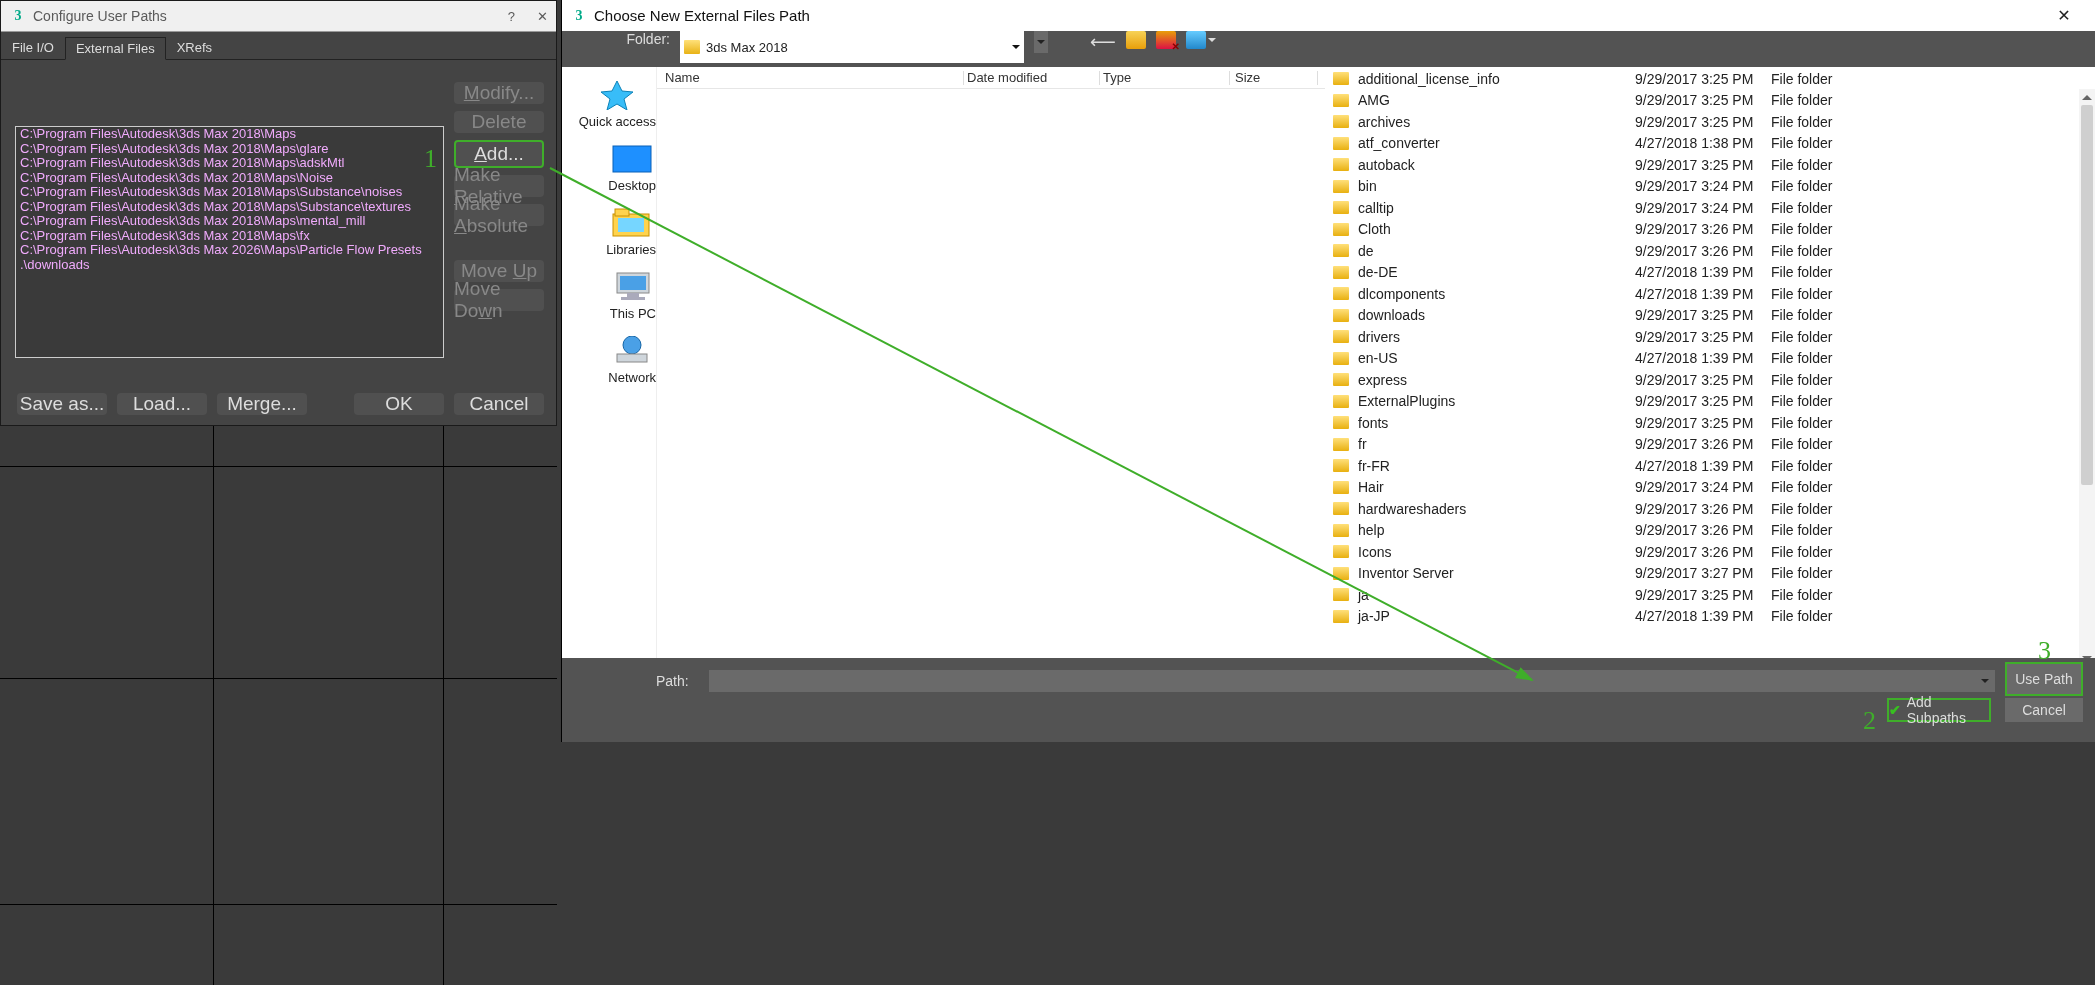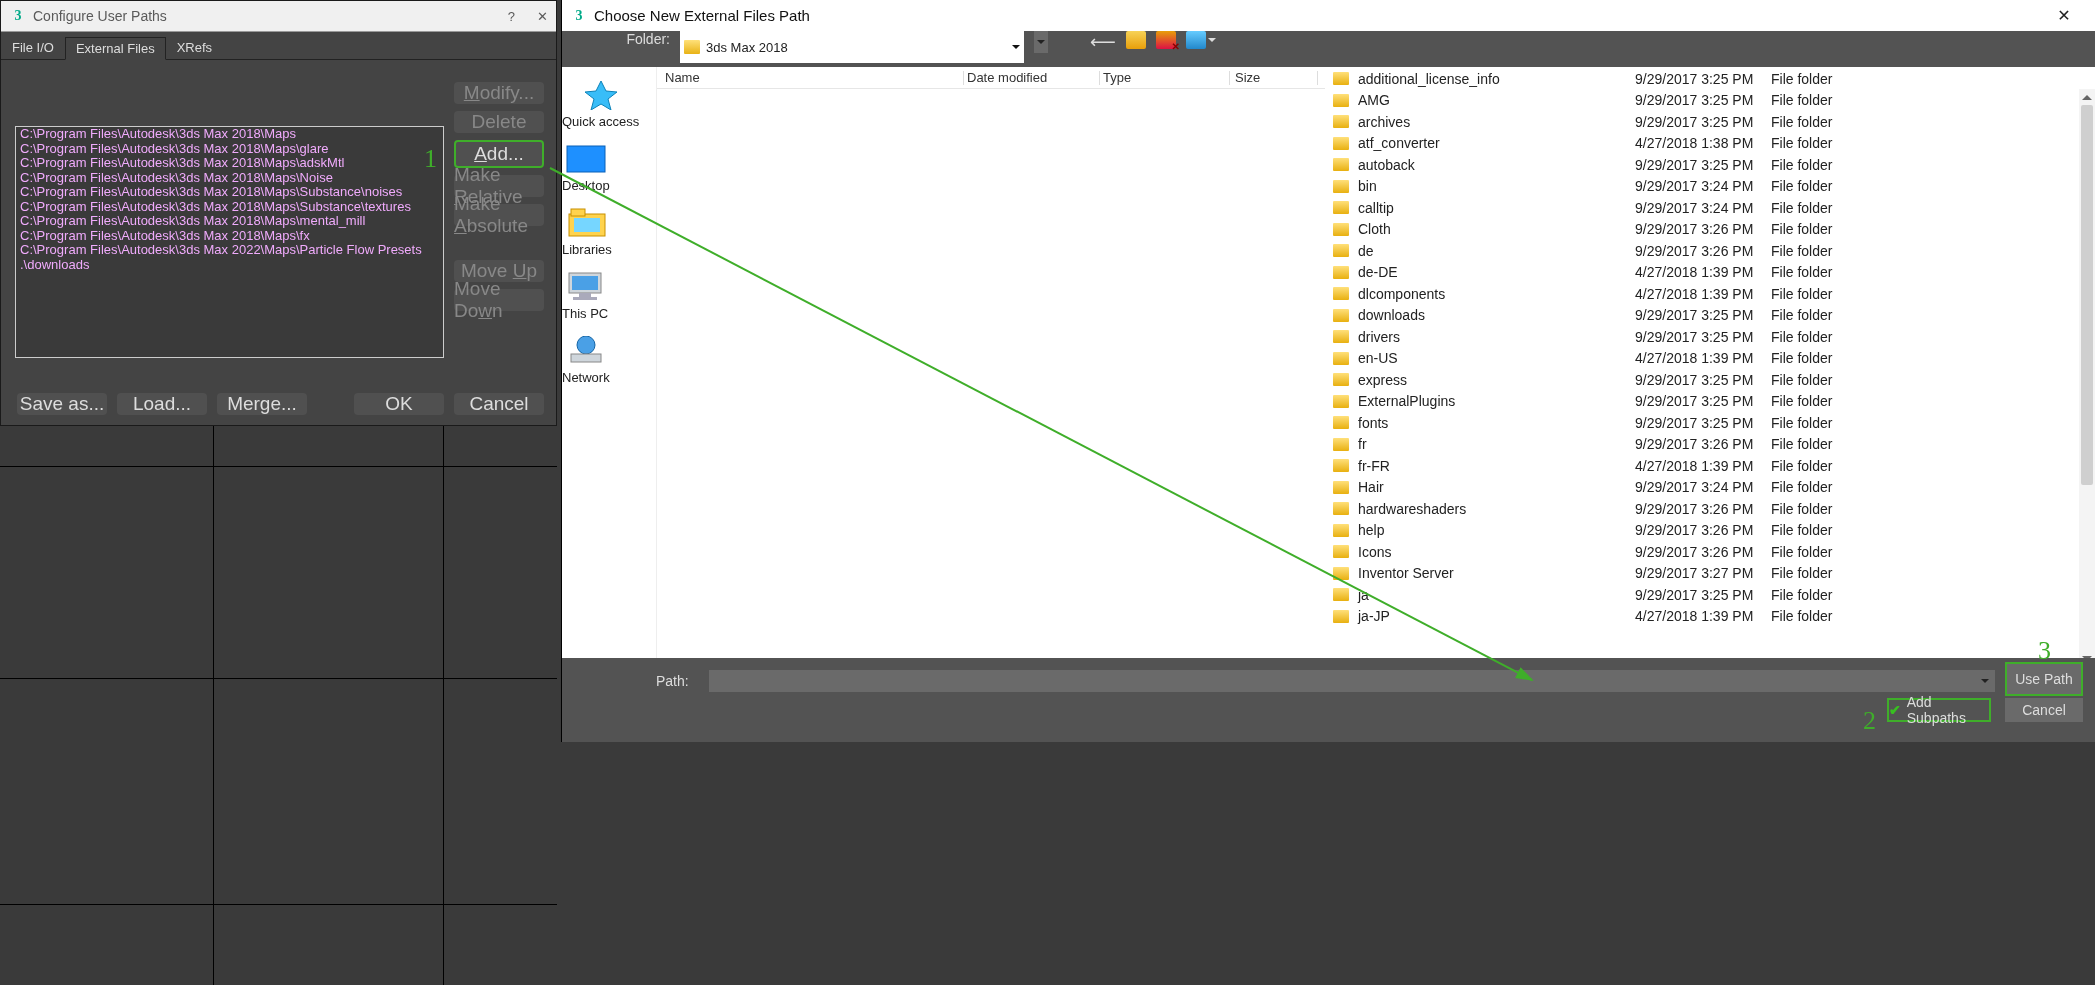--- a/index.html
+++ b/index.html
@@ -177,21 +177,21 @@
 
     .right-body {
       position: absolute;
       left: 0; right: 0; top: 67px; bottom: 76px;
       display: flex;
     }
     .places-panel {
       width: 94px;
       background: #fff;
       display: flex; flex-direction: column;
-      align-items: flex-start;
+      align-items: flex-end;
       padding-top: 8px;
       gap: 6px;
     }
     .place {
       display: flex; flex-direction: column; align-items: center;
       gap: 3px;
       font-size: 13px; color: #222;
       padding: 4px 0;
     }
     .place .pic { width: 40px; height: 32px; display: flex; align-items: center; justify-content: center; }
@@ -344,21 +344,21 @@
   <div class="left-body">
     <div class="paths-list" id="paths-list">
         <div>C:\Program Files\Autodesk\3ds Max 2018\Maps</div>
         <div>C:\Program Files\Autodesk\3ds Max 2018\Maps\glare</div>
         <div>C:\Program Files\Autodesk\3ds Max 2018\Maps\adskMtl</div>
         <div>C:\Program Files\Autodesk\3ds Max 2018\Maps\Noise</div>
         <div>C:\Program Files\Autodesk\3ds Max 2018\Maps\Substance\noises</div>
         <div>C:\Program Files\Autodesk\3ds Max 2018\Maps\Substance\textures</div>
         <div>C:\Program Files\Autodesk\3ds Max 2018\Maps\mental_mill</div>
         <div>C:\Program Files\Autodesk\3ds Max 2018\Maps\fx</div>
-        <div>C:\Program Files\Autodesk\3ds Max 2022\Maps\Particle Flow Presets</div>
+        <div>C:\Program Files\Autodesk\3ds Max 2026\Maps\Particle Flow Presets</div>
         <div>.\downloads</div>
       </div>
     <div class="btn-col">
       <div class="btn">
           <span><u>M</u><span></span>odify...</span>
         </div>
       <div class="btn">
           <span>Delete</span>
         </div>
       <div class="btn add-highlight">

